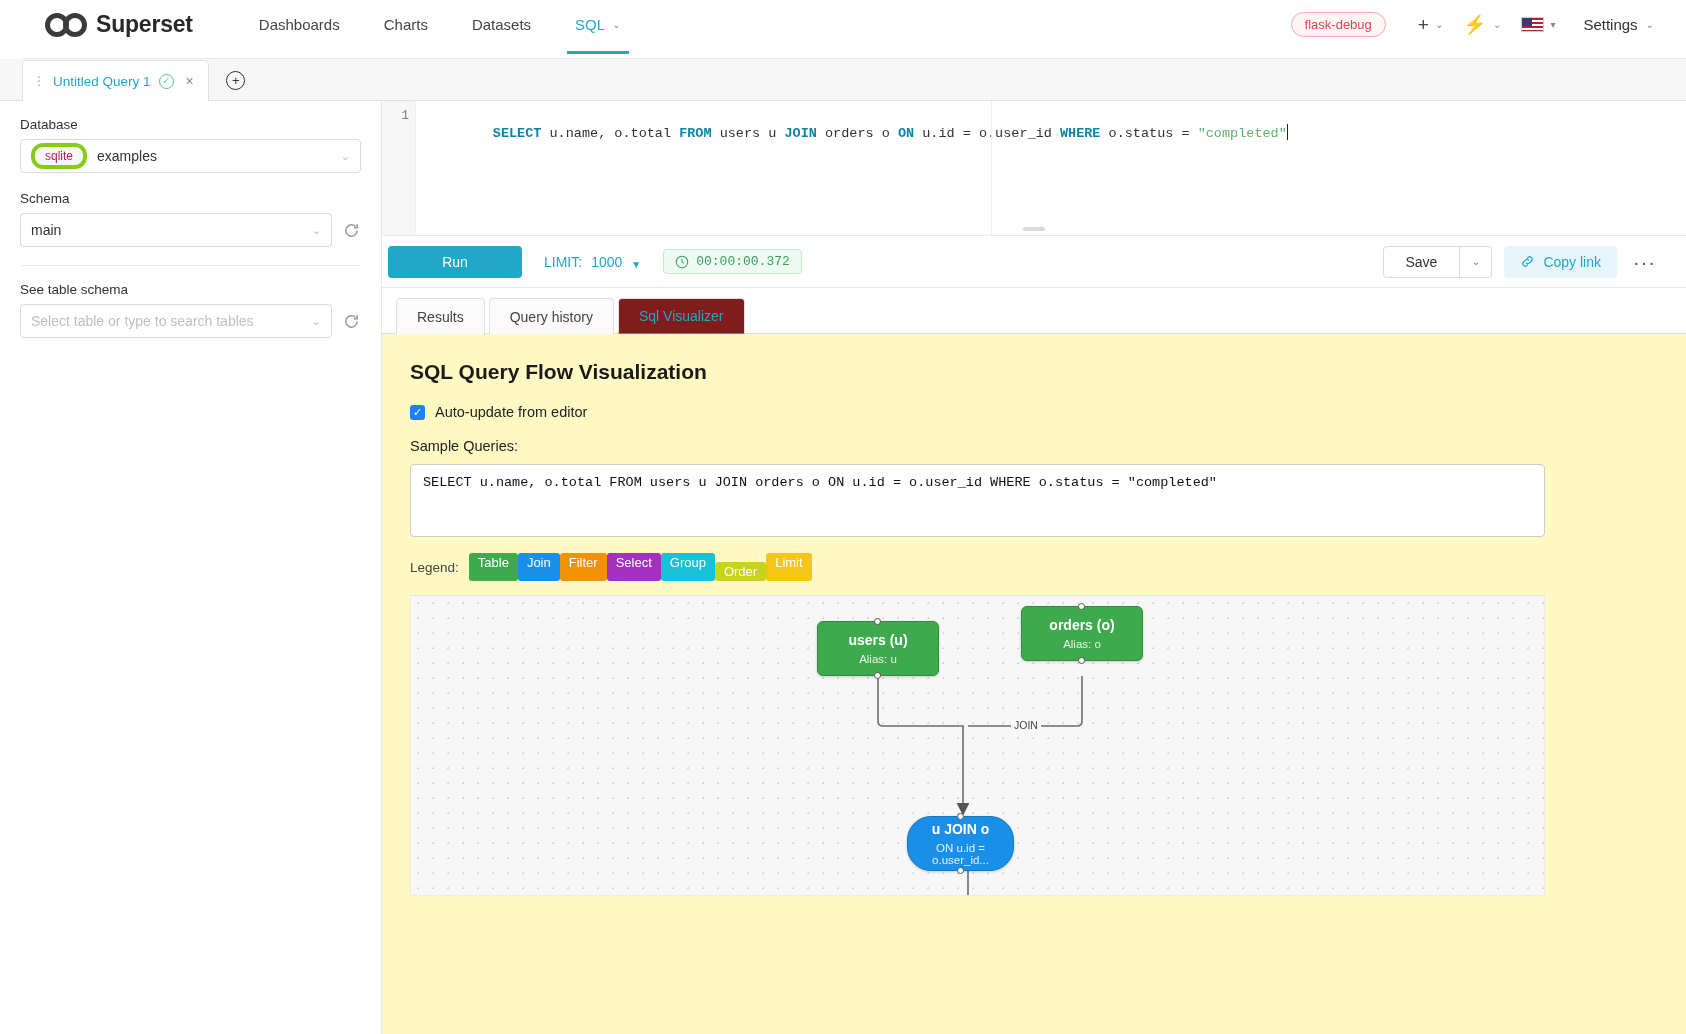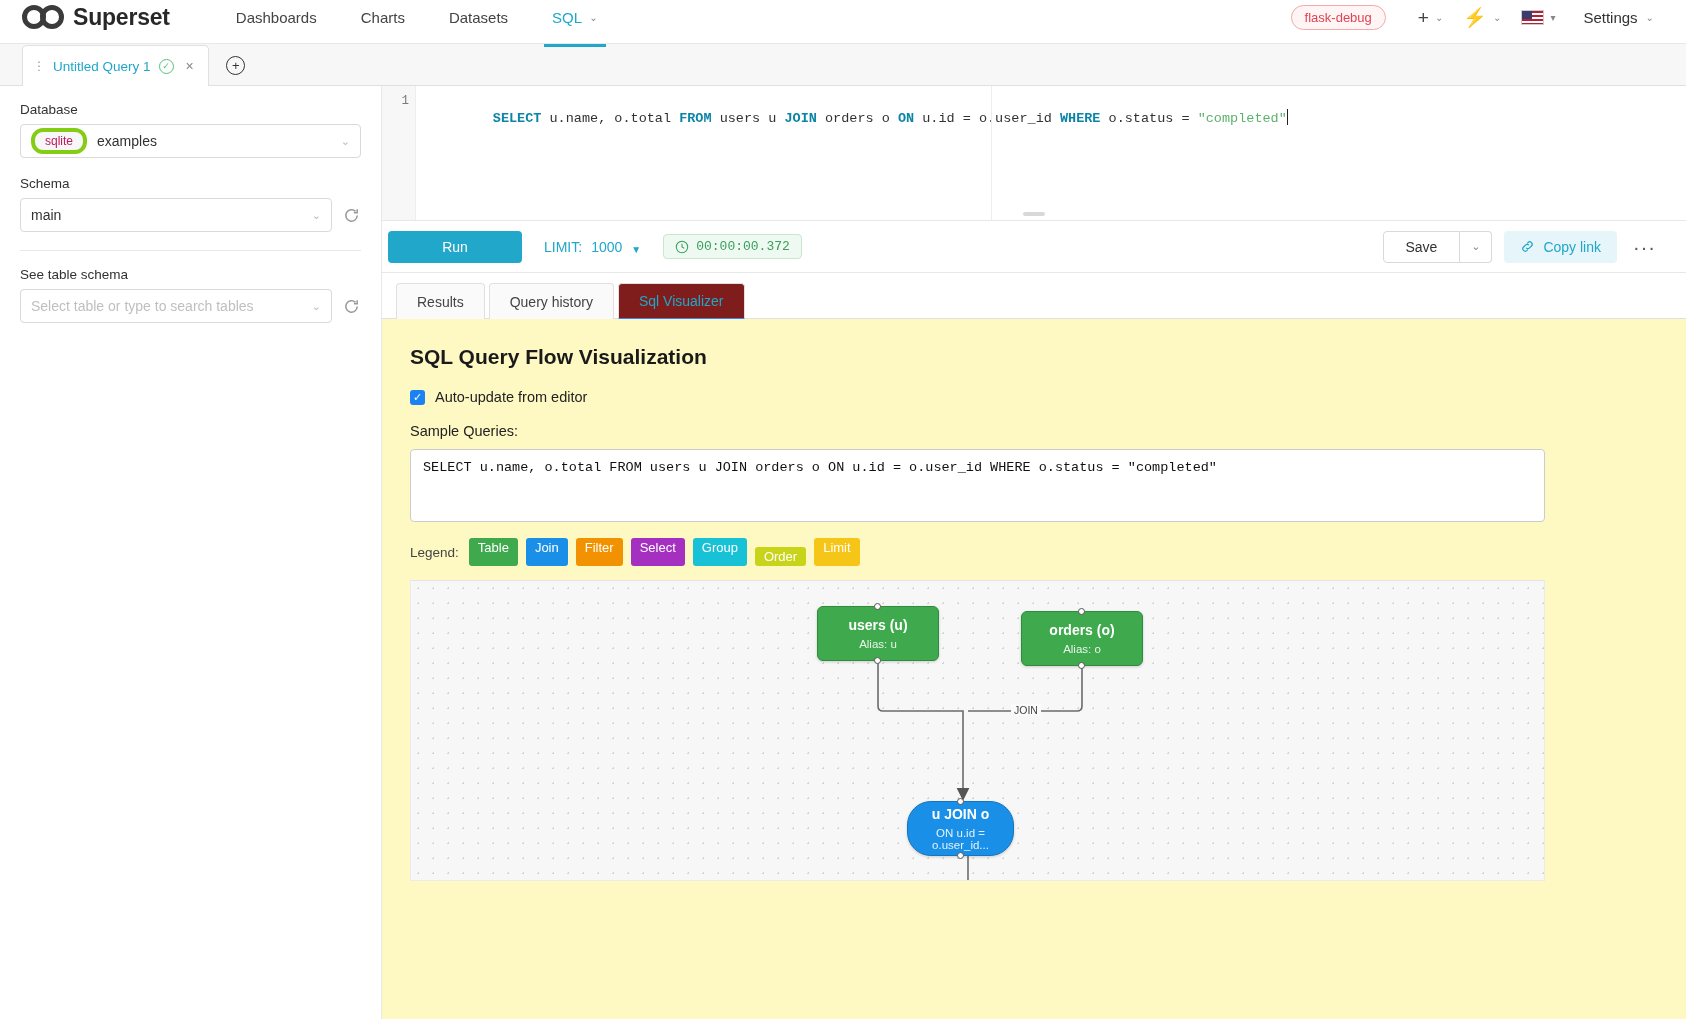--- a/index.html
+++ b/index.html
@@ -6,26 +6,27 @@
   html, body {
     width: 1686px; height: 1034px;
     font-family: "Liberation Sans", sans-serif;
     background: #ffffff;
     color: #323232;
     overflow: hidden;
   }
 
   
   .topnav {
-    height: 44px;
+    height: 59px;
     display: flex; align-items: center;
     padding: 0 26px 9px 22px;
     border-bottom: 1px solid #e8e8e8;
     background: #fff;
     position: relative;
+    margin-left: 23px;
   }
   .brand { display: flex; align-items: center; gap: 9px; margin-right: 44px; }
   .brand-logo { width: 42px; height: 24px; flex: 0 0 auto; }
   .brand-name { font-size: 23px; font-weight: bold; color: #282828; letter-spacing: -0.2px; }
   .navlinks { display: flex; align-items: center; gap: 0; height: 59px; }
   .navlink {
     font-size: 15px; color: #444; padding: 0 22px;
     height: 59px; display: flex; align-items: center; cursor: pointer;
     position: relative;
   }
@@ -368,21 +369,21 @@
         <span class="cb">✓</span>
         <span>Auto-update from editor</span>
       </div>
 
       <div class="samples-label">Sample Queries:</div>
 
       <textarea class="qta" spellcheck="false" style="">SELECT u.name, o.total FROM users u JOIN orders o ON u.id = o.user_id WHERE o.status = "completed"</textarea>
 
       <div class="legend">
         <span class="legend-label">Legend:</span>
-        <span id="legend-chips" style="display:flex;gap:8px">
+        <span id="legend-chips" style="display:flex;gap:0">
             <span class="lchip" style="background: rgb(63, 169, 77);">Table</span>
             <span class="lchip" style="background: rgb(26, 143, 232);">Join</span>
             <span class="lchip" style="background: rgb(243, 146, 0);">Filter</span>
             <span class="lchip" style="background: rgb(164, 47, 193);">Select</span>
             <span class="lchip" style="background: rgb(23, 193, 214);">Group</span>
             <span class="lchip" style="background: rgb(200, 212, 26); margin-top: 9px;">Order</span>
             <span class="lchip" style="background: rgb(245, 197, 24);">Limit</span>
           </span>
       </div>
 
@@ -400,21 +401,21 @@
           <path d="M557,275 L557,300" fill="none" stroke="#6b6b6b" stroke-width="1.6"></path>
         </svg>
         <div class="edge-label" style="left:600px;top:123px">JOIN</div>
         <div id="nodes">
             <div class="node table" style="left: 406px; top: 25px; width: 122px; height: 55px;">
               <span class="handle top"></span>
               <span class="n-title">users (u)</span>
               <span class="n-sub">Alias: u</span>
               <span class="handle bottom"></span>
             </div>
-            <div class="node table" style="left: 610px; top: 30px; width: 122px; height: 55px;">
+            <div class="node table" style="left: 610px; top: 10px; width: 122px; height: 55px;">
               <span class="handle top"></span>
               <span class="n-title">orders (o)</span>
               <span class="n-sub">Alias: o</span>
               <span class="handle bottom"></span>
             </div>
             <div class="node join" style="left: 496px; top: 220px; width: 107px; height: 55px; border-radius: 24px;">
               <span class="handle top"></span>
               <span class="n-title">u JOIN o</span>
               <span class="n-sub">ON u.id = o.user_id...</span>
               <span class="handle bottom"></span>

